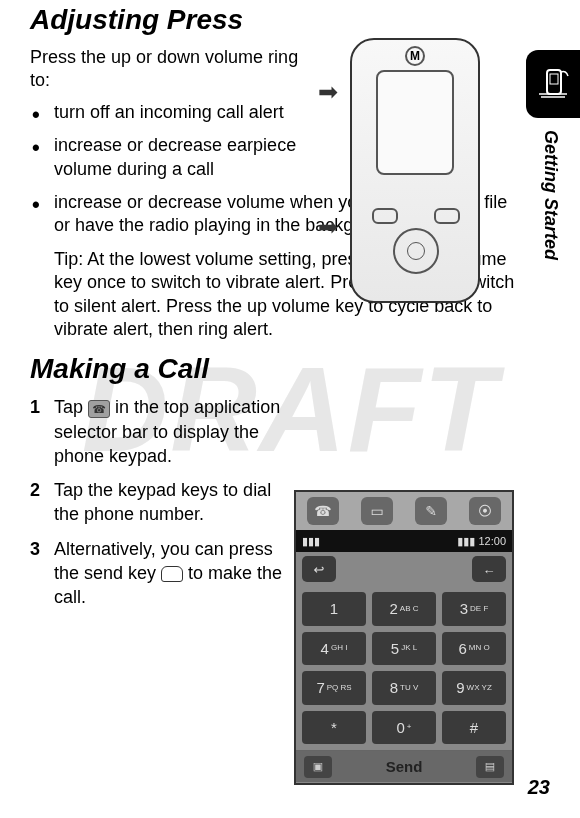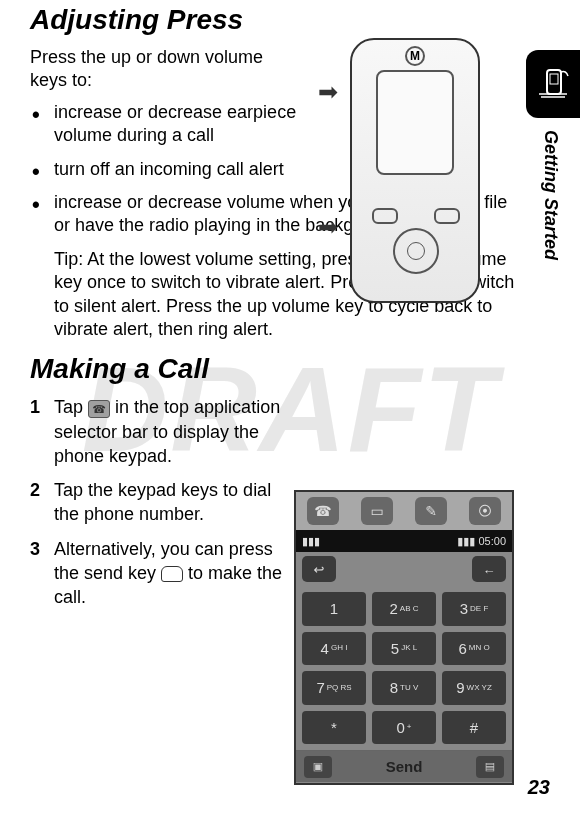--- a/index.html
+++ b/index.html
@@ -379,24 +379,24 @@
       <path d="M28 8 Q33 6 35 12" stroke="#fff" stroke-width="1.5" fill="none"></path>
     </svg>
   </div>
   <div class="side-tab-text">Getting Started</div>
 </div>
 
 <div class="page">
   <h1 class="section-title">Adjusting Press</h1>
 
   <div class="columns">
-    <p class="intro">Press the up or down volume keys to:</p>
+    <p class="intro">Press the up or down volume ring to:</p>
     <ul class="bullets">
+      <li><span class="text-col" style="display:inline-block">turn off an incoming call alert</span></li>
       <li><span class="text-col" style="display:inline-block">increase or decrease earpiece volume during a call</span></li>
-      <li><span class="text-col" style="display:inline-block">turn off an incoming call alert</span></li>
       <li class="bullet-full"><span>increase or decrease volume when you play an audio file or have the radio playing in the background</span></li>
     </ul>
     <p class="tip">
       <b>Tip:</b>
       <span>At the lowest volume setting, press the down volume key once to switch to vibrate alert. Press it again to switch to silent alert. Press the up volume key to cycle back to vibrate alert, then ring alert.</span>
     </p>
   </div>
 
   <div class="phone-illus">
     <span class="arrow" style="left:8px; top:40px;">➡</span>
@@ -436,21 +436,21 @@
 
 <div class="keypad-illus">
   <div class="keypad-top">
     <div class="top-icon">☎</div>
     <div class="top-icon">▭</div>
     <div class="top-icon">✎</div>
     <div class="top-icon">⦿</div>
   </div>
   <div class="status-bar">
     <span>▮▮▮</span>
-    <span><span>▮▮▮</span> <span>05:00</span></span>
+    <span><span>▮▮▮</span> <span>12:00</span></span>
   </div>
   <div class="call-row">
     <div class="pill">↩</div>
     <div class="flex-space"></div>
     <div class="pill">←</div>
   </div>
   <div class="keypad-grid">
     <div class="key">
         <span>1</span>
       </div>

